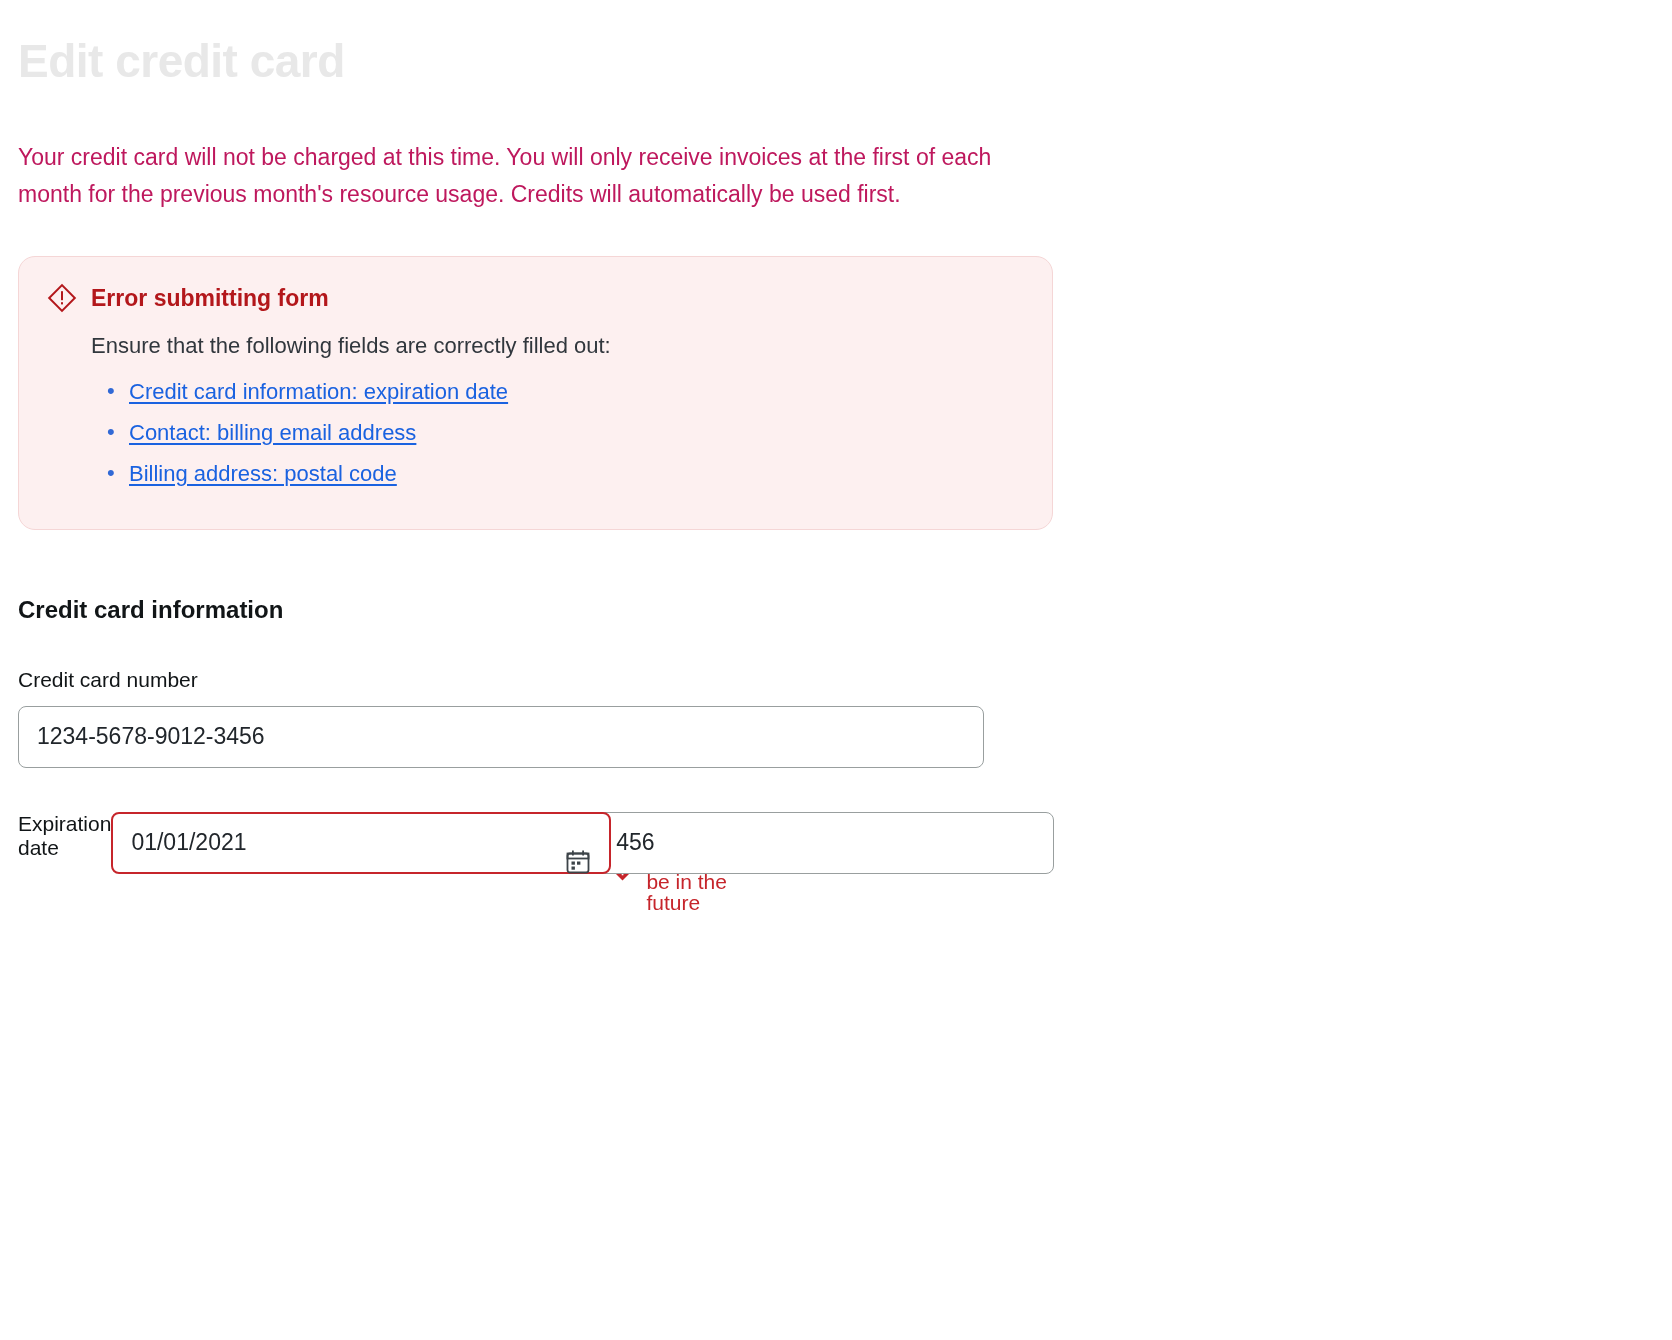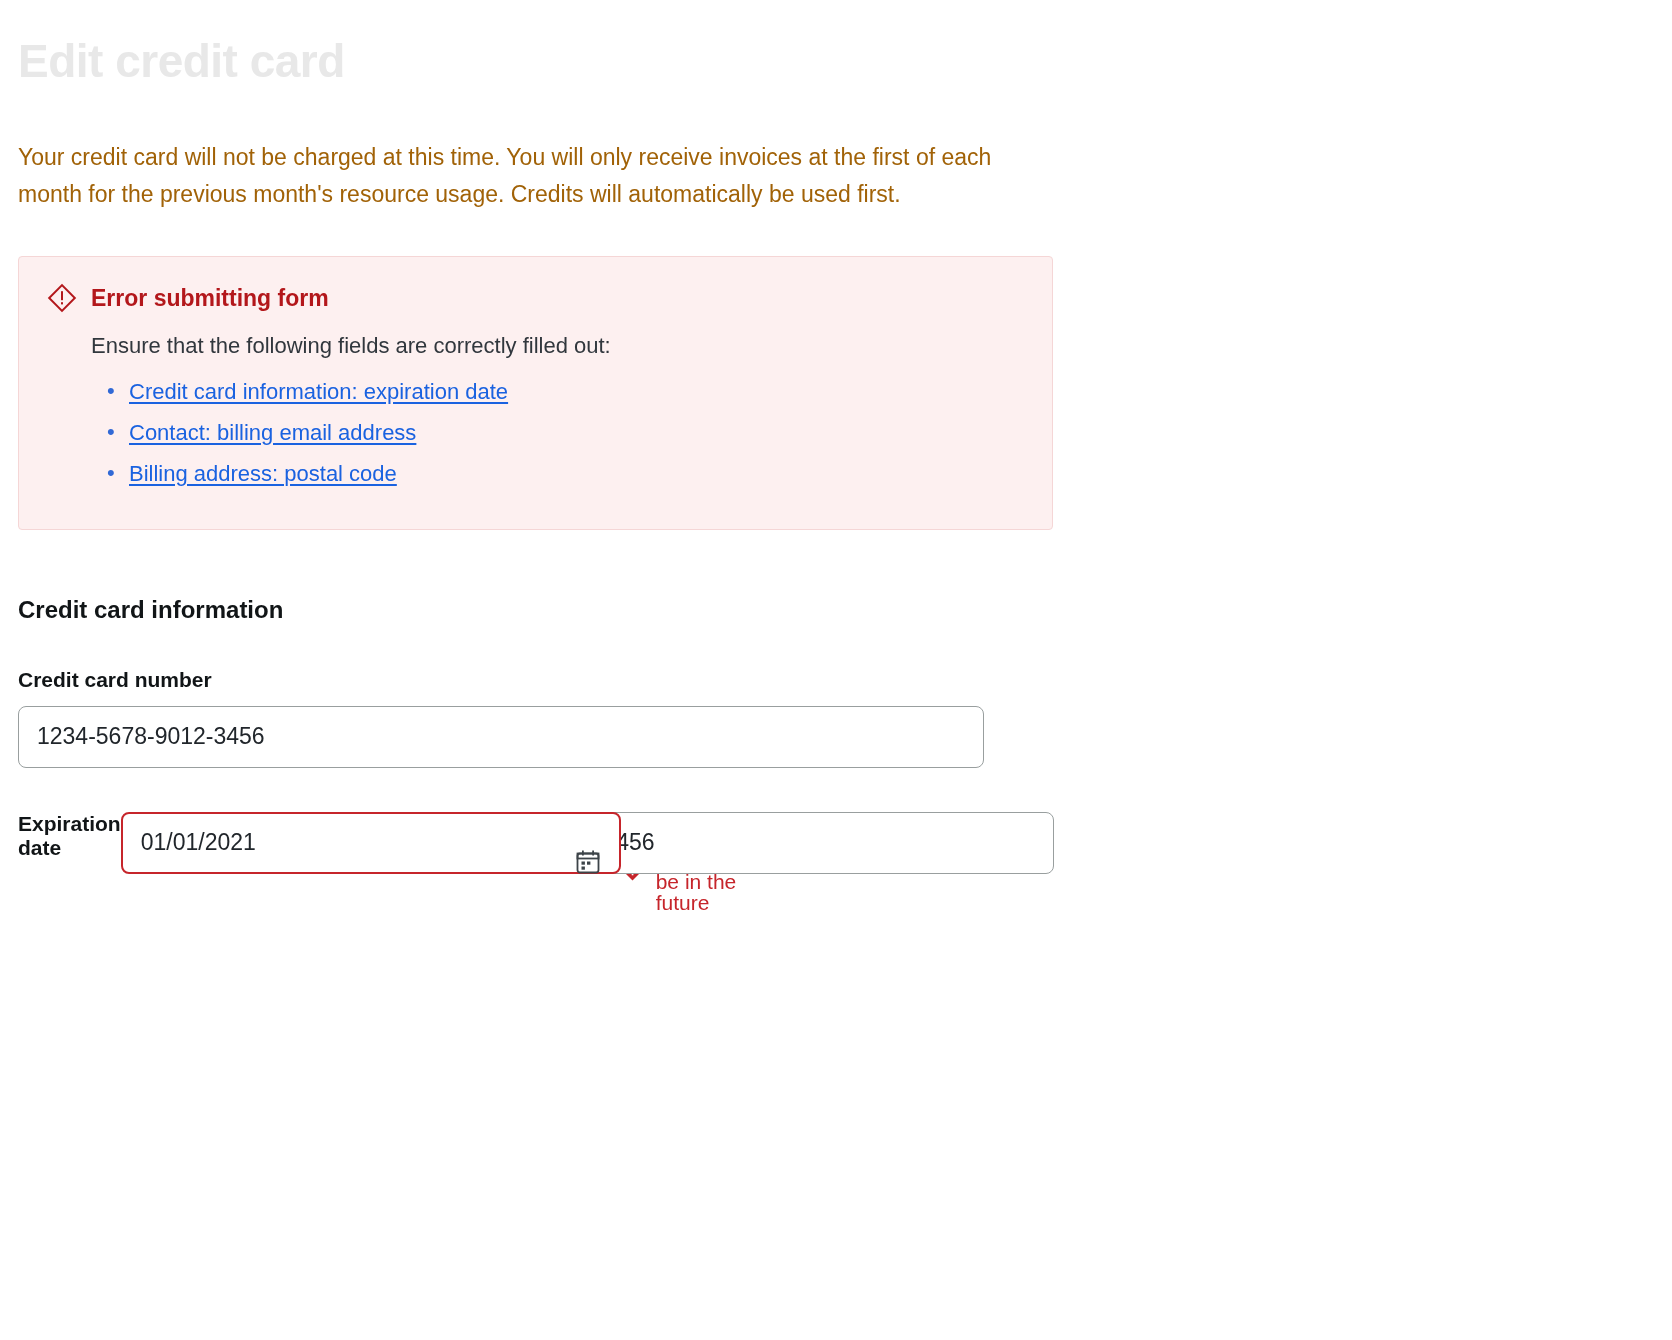--- a/index.html
+++ b/index.html
@@ -30,31 +30,31 @@
     font-weight: bold;
     color: #e8e8e8;
     margin: 36px 0 0 0;
     letter-spacing: -0.5px;
   }
 
   
   .intro {
     font-size: 23px;
     line-height: 1.62;
-    color: #a16207;
+    color: #be185d;
     margin: 52px 0 0 0;
     max-width: 1040px;
   }
 
   
   .error-banner {
     margin-top: 43px;
     background: #fdf0f0;
     border: 1px solid #f5d6d6;
-    border-radius: 4px;
+    border-radius: 17px;
     width: 1035px;
     box-sizing: border-box;
     padding: 26px 28px 30px 28px;
     position: relative;
   }
   .error-head {
     display: flex;
     align-items: center;
     gap: 14px;
   }
@@ -109,21 +109,21 @@
     color: #111517;
     margin: 66px 0 0 0;
   }
 
   
   .field {
     margin-top: 44px;
   }
   .field-label {
     font-size: 21px;
-    font-weight: bold;
+    font-weight: normal;
     color: #111517;
     margin-bottom: 14px;
     display: block;
   }
   .text-input {
     box-sizing: border-box;
     width: 966px;
     height: 62px;
     border: 1px solid #999f9f;
     border-radius: 8px;

